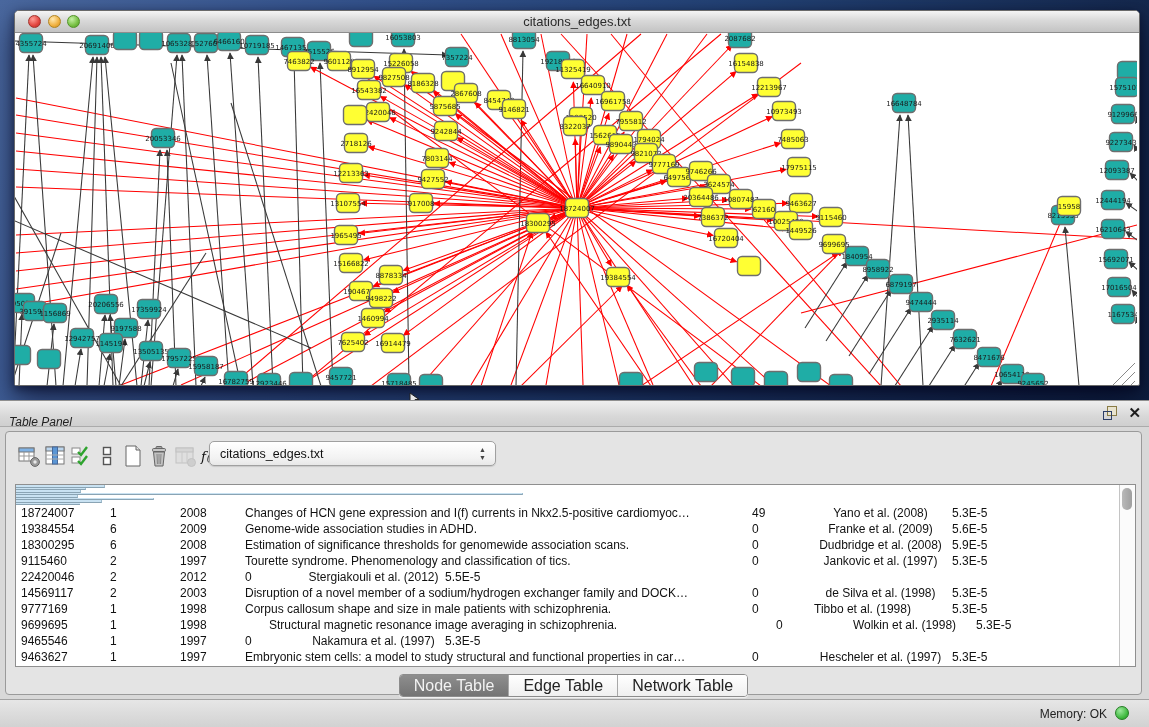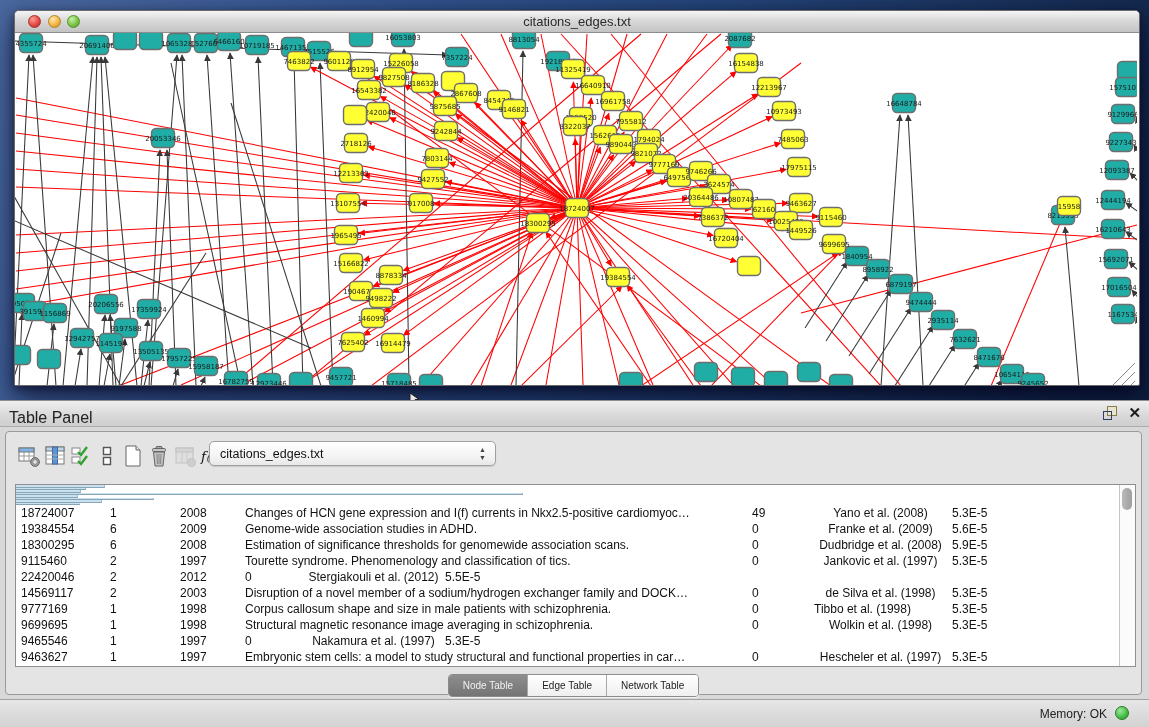--- a/index.html
+++ b/index.html
@@ -21,21 +21,21 @@
   .traffic{position:absolute;top:4px;width:13px;height:13px;border-radius:50%;}
   .t-red{left:13px;background:radial-gradient(circle at 35% 30%,#ff9d95,#e2453e 60%,#b03028);border:1px solid #a3322b;box-sizing:border-box;}
   .t-yellow{left:33px;background:radial-gradient(circle at 35% 30%,#ffe9b0,#f0b03f 60%,#c78b22);border:1px solid #b2841f;box-sizing:border-box;}
   .t-green{left:52px;background:radial-gradient(circle at 35% 30%,#c5f1a5,#77c043 60%,#4f9427);border:1px solid #519327;box-sizing:border-box;}
   .net-canvas{position:relative;width:1122px;height:352px;background:#ffffff;overflow:hidden;}
   .net-canvas svg{display:block;}
   
   .bottom-area{position:absolute;left:0;top:400px;width:1149px;height:327px;background:#d8d8d8;}
   .panel-titlebar{position:absolute;left:0;top:0;width:1149px;height:27px;
     background:linear-gradient(#efefef,#d8d8d8 60%,#cfcfcf);border-top:1px solid #8f8f8f;border-bottom:1px solid #ababab;box-sizing:border-box;}
-  .panel-title{position:absolute;left:9px;top:8px;font-size:16px;color:#222;}
+  .panel-title{position:absolute;left:9px;top:14px;font-size:12px;color:#222;font-style:italic;}
   .pt-icons{position:absolute;right:8px;top:4px;display:flex;gap:10px;align-items:center;}
   .float-ic{width:15px;height:15px;position:relative;}
   .float-ic .sq1{position:absolute;left:4px;top:1px;width:8px;height:8px;border:1.5px solid #8a7c46;background:#e9e4cf;}
   .float-ic .sq2{position:absolute;left:0;top:6px;width:7px;height:7px;border:1.5px solid #2c3e66;background:transparent;}
   .close-ic{font-size:15px;font-weight:bold;color:#1c1c1c;line-height:15px;cursor:default;}
   .panel-body{position:absolute;left:5px;top:31px;width:1137px;height:264px;
     background:#e4e4e4;border:1px solid #9a9a9a;border-radius:4px;box-sizing:border-box;}
   
   .tb{position:absolute;left:10px;top:9px;height:30px;display:flex;align-items:center;}
   .tb .icon{width:25px;height:26px;margin-right:1px;display:flex;align-items:center;justify-content:center;}
@@ -55,21 +55,21 @@
   .tr{display:flex;height:16px;line-height:16px;}
   .td{box-sizing:border-box;padding:0 0 0 5px;font-size:12px;color:#111;
       overflow:hidden;white-space:nowrap;}
   .vscroll{position:absolute;right:0;top:0;bottom:0;width:15px;background:#fbfbfb;border-left:1px solid #c4c4c4;}
   .vthumb{position:absolute;left:2px;top:3px;width:10px;height:22px;border-radius:6px;
     background:linear-gradient(90deg,#b9b9b9,#9f9f9f);}
   
   .tabs{position:absolute;top:242px;left:0;width:100%;display:flex;justify-content:center;}
   .seg{display:flex;border:1px solid #8c8c8c;border-radius:4px;overflow:hidden;background:#fff;
        box-shadow:0 1px 1px rgba(255,255,255,.7);}
-  .seg .tab{padding:2px 14px;font-size:10px;color:#222;background:linear-gradient(#ffffff,#efefef);
+  .seg .tab{padding:2px 14px;font-size:16px;color:#222;background:linear-gradient(#ffffff,#efefef);
        border-right:1px solid #a8a8a8;line-height:17px;}
   .seg .tab:last-child{border-right:none;}
   .seg .tab.active{background:linear-gradient(#8e8e8e,#747474);color:#f2f2f2;}
   
   .status{position:absolute;left:0;top:299px;width:1149px;height:28px;
     background:linear-gradient(#e6e6e6,#d2d2d2);border-top:1px solid #a2a2a2;box-sizing:border-box;}
   .mem{position:absolute;right:42px;top:7px;font-size:12px;color:#222;}
   .memdot{position:absolute;right:20px;top:6px;width:14px;height:14px;border-radius:50%;
     background:radial-gradient(circle at 35% 30%,#9ce89c,#3db83d 65%,#2a8f2a);border:1px solid #247c24;box-sizing:border-box;}
   
@@ -921,21 +921,21 @@
               <div class="td" style="width: 65px; text-align: left;">1998</div>
               <div class="td" style="width: 507px; text-align: left;">Corpus callosum shape and size in male patients with schizophrenia.</div>
               <div class="td" style="width: 62px; text-align: left;">0</div>
               <div class="td" style="width: 138px; text-align: left;">Tibbo et al. (1998)</div>
               <div class="td" style="width: 86px; text-align: left;">5.3E-5</div>
             </div>
             <div class="tr">
               <div class="td" style="width: 89px; text-align: left;">9699695</div>
               <div class="td" style="width: 70px; text-align: left;">1</div>
               <div class="td" style="width: 65px; text-align: left;">1998</div>
-              <div class="td" style="width: 507px; text-align: left;">Structural magnetic resonance image averaging in schizophrenia.</div>
+              <div class="td" style="width: 507px; text-align: left; margin-left: 24px;">Structural magnetic resonance image averaging in schizophrenia.</div>
               <div class="td" style="width: 62px; text-align: left;">0</div>
               <div class="td" style="width: 138px; text-align: center;">Wolkin et al. (1998)</div>
               <div class="td" style="width: 86px; text-align: left;">5.3E-5</div>
             </div>
             <div class="tr">
               <div class="td" style="width: 89px; text-align: left;">9465546</div>
               <div class="td" style="width: 70px; text-align: left;">1</div>
               <div class="td" style="width: 65px; text-align: left;">1997</div>
               <div class="td" style="width: 62px; text-align: left;">0</div>
               <div class="td" style="width: 138px; text-align: center;">Nakamura et al. (1997)</div>

